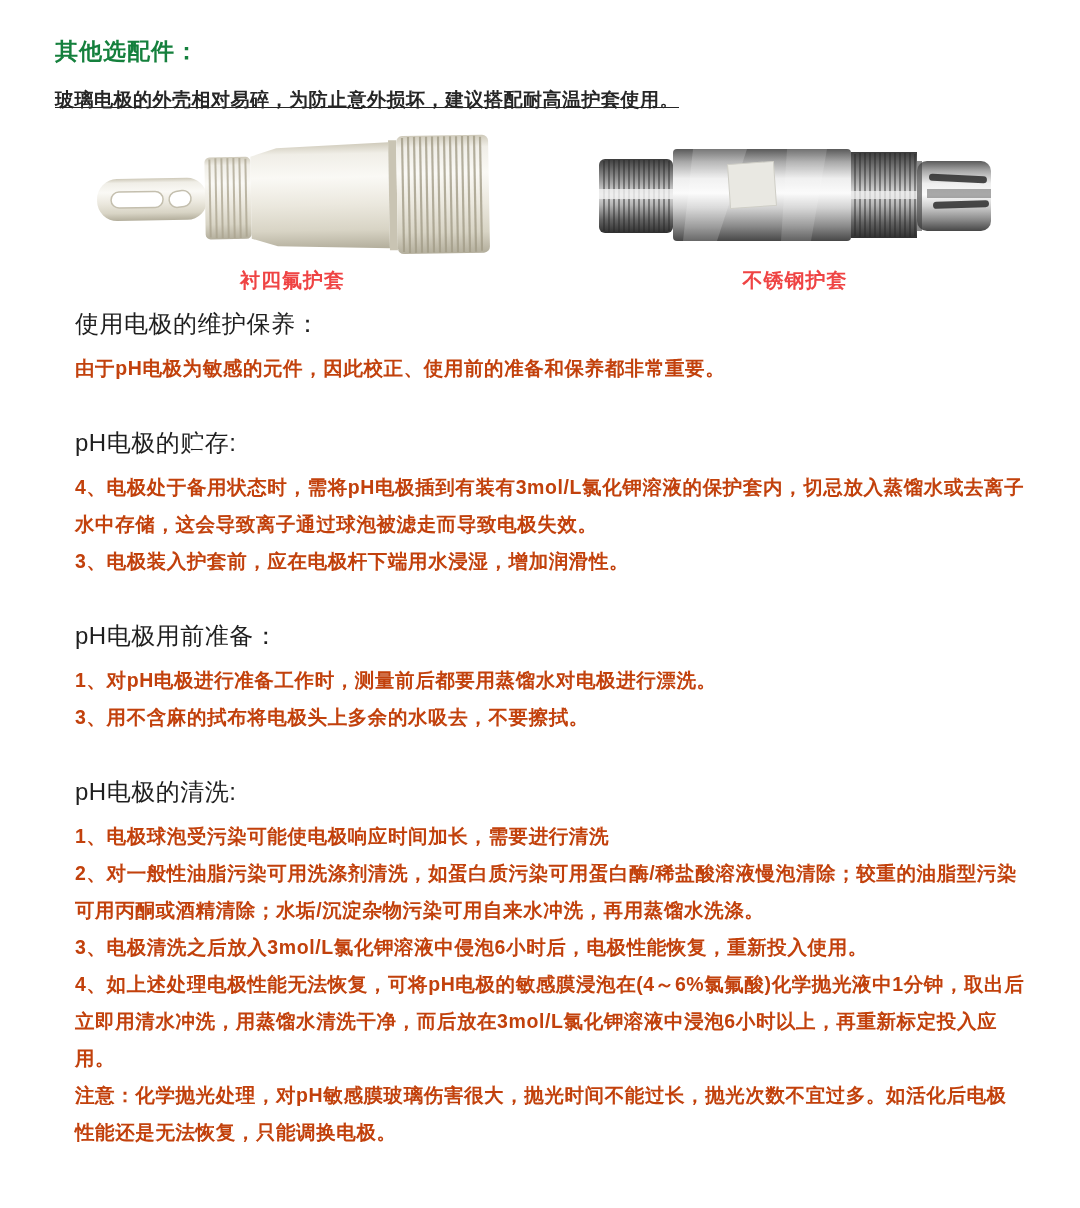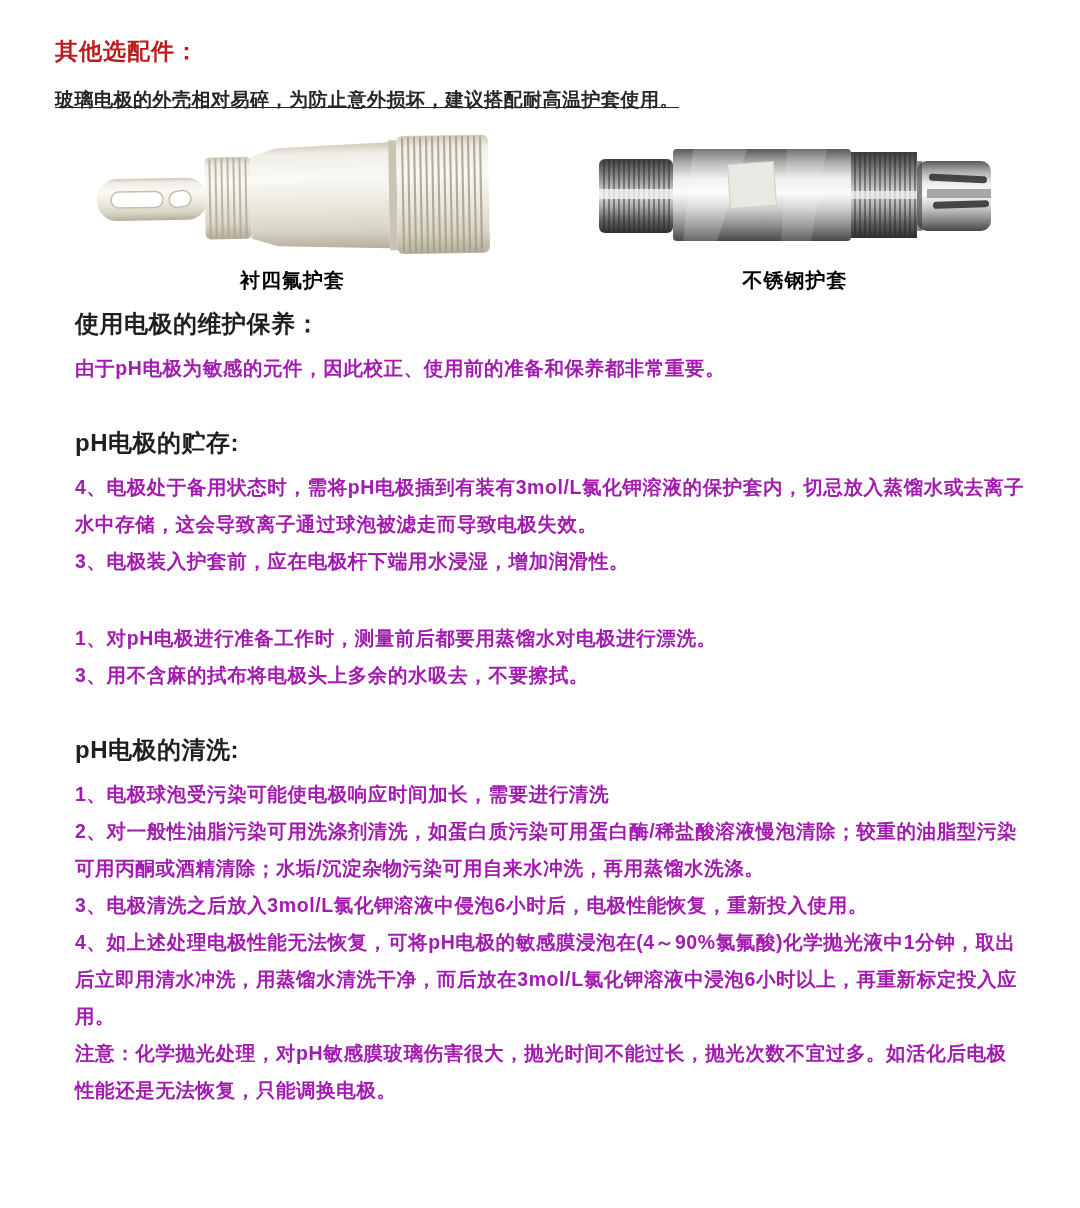--- a/index.html
+++ b/index.html
@@ -7,46 +7,46 @@
     width:1080px;height:1208px;
     background:#ffffff;
     color:#262626;
     font-family:"Liberation Sans","DejaVu Sans",sans-serif;
     overflow:hidden;
   }
   .page{padding:26px 40px 0 55px;box-sizing:border-box;}
 
   h1.page-title{
     font-size:23px;font-weight:700;letter-spacing:1px;
-    margin:10px 0 20px 0;color:#b91c1c;
+    margin:10px 0 20px 0;color:#15803d;
   }
   p.intro{
     font-size:19px;font-weight:600;letter-spacing:0.5px;
     margin:0 0 18px 0;color:#262626;text-decoration:underline;
   }
 
   .products{display:flex;align-items:flex-start;margin:8px 0 14px 0;}
   .products figure{margin:0;display:flex;flex-direction:column;align-items:center;}
   .products figure.ptfe{width:455px;margin-left:10px;}
   .products figure.steel{width:430px;margin-left:60px;}
   .img-wrap{height:128px;display:flex;align-items:center;justify-content:center;}
   figcaption{
     font-size:20px;font-weight:700;letter-spacing:1px;
-    margin-top:8px;color:#000000;text-align:center;
+    margin-top:8px;color:#ef4444;text-align:center;
   }
 
   .sections{padding-left:20px;padding-right:15px;}
   .sections section{margin:0 0 40px 0;}
   .sections h2{
-    font-size:24px;font-weight:700;letter-spacing:0.5px;
+    font-size:24px;font-weight:400;letter-spacing:0.5px;
     margin:0 0 10px 0;color:#1f1f1f;
   }
   .sections p{
     font-size:19.5px;font-weight:600;letter-spacing:0.6px;
-    line-height:37px;margin:0;color:#a21caf;
+    line-height:37px;margin:0;color:#c2410c;
     max-width:950px;
   }
 </style>
 </head>
 <body>
 
 <div class="page">
 
   <h1 class="page-title">其他选配件：</h1>
   <p class="intro">玻璃电极的外壳相对易碎，为防止意外损坏，建议搭配耐高温护套使用。</p>
@@ -192,26 +192,27 @@
       <section>
         <h2>使用电极的维护保养：</h2>
         <p>由于pH电极为敏感的元件，因此校正、使用前的准备和保养都非常重要。</p>
       </section>
       <section>
         <h2>pH电极的贮存:</h2>
         <p>4、电极处于备用状态时，需将pH电极插到有装有3mol/L氯化钾溶液的保护套内，切忌放入蒸馏水或去离子水中存储，这会导致离子通过球泡被滤走而导致电极失效。</p>
         <p>3、电极装入护套前，应在电极杆下端用水浸湿，增加润滑性。</p>
       </section>
       <section>
+        <h2>pH电极用前准备：</h2>
         <p>1、对pH电极进行准备工作时，测量前后都要用蒸馏水对电极进行漂洗。</p>
         <p>3、用不含麻的拭布将电极头上多余的水吸去，不要擦拭。</p>
       </section>
       <section>
         <h2>pH电极的清洗:</h2>
         <p>1、电极球泡受污染可能使电极响应时间加长，需要进行清洗</p>
         <p>2、对一般性油脂污染可用洗涤剂清洗，如蛋白质污染可用蛋白酶/稀盐酸溶液慢泡清除；较重的油脂型污染可用丙酮或酒精清除；水垢/沉淀杂物污染可用自来水冲洗，再用蒸馏水洗涤。</p>
         <p>3、电极清洗之后放入3mol/L氯化钾溶液中侵泡6小时后，电极性能恢复，重新投入使用。</p>
-        <p>4、如上述处理电极性能无法恢复，可将pH电极的敏感膜浸泡在(4～90%氯氟酸)化学抛光液中1分钟，取出后立即用清水冲洗，用蒸馏水清洗干净，而后放在3mol/L氯化钾溶液中浸泡6小时以上，再重新标定投入应用。</p>
+        <p>4、如上述处理电极性能无法恢复，可将pH电极的敏感膜浸泡在(4～6%氯氟酸)化学抛光液中1分钟，取出后立即用清水冲洗，用蒸馏水清洗干净，而后放在3mol/L氯化钾溶液中浸泡6小时以上，再重新标定投入应用。</p>
         <p>注意：化学抛光处理，对pH敏感膜玻璃伤害很大，抛光时间不能过长，抛光次数不宜过多。如活化后电极性能还是无法恢复，只能调换电极。</p>
       </section>
     </main>
 
 </div>
 
 </body></html>

